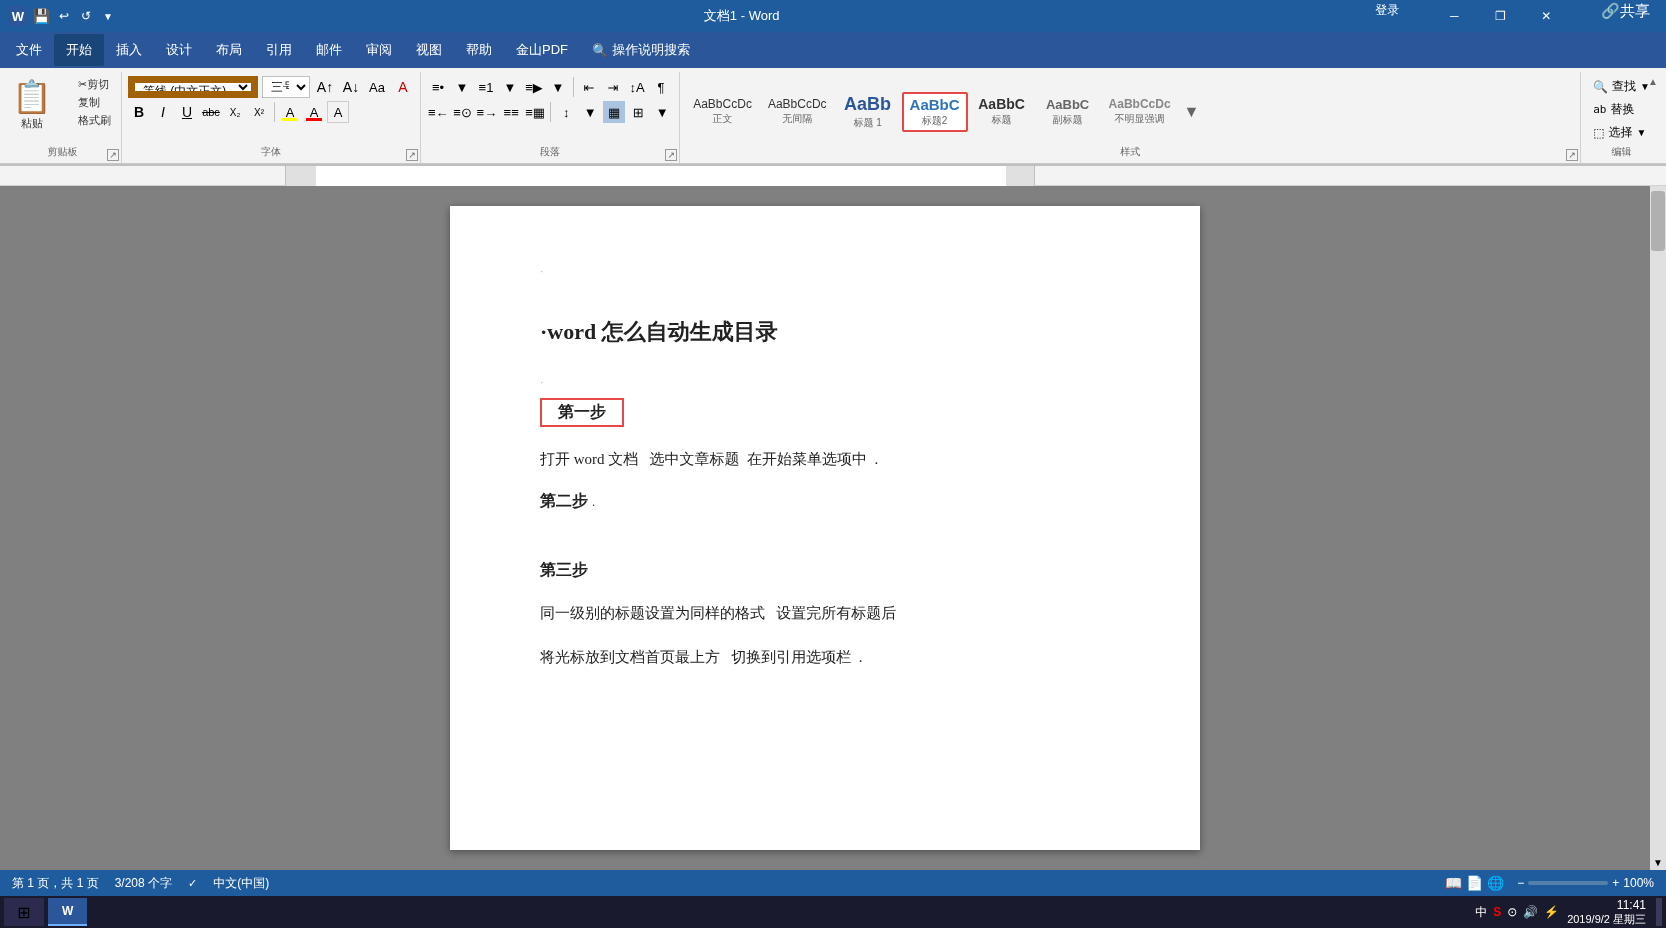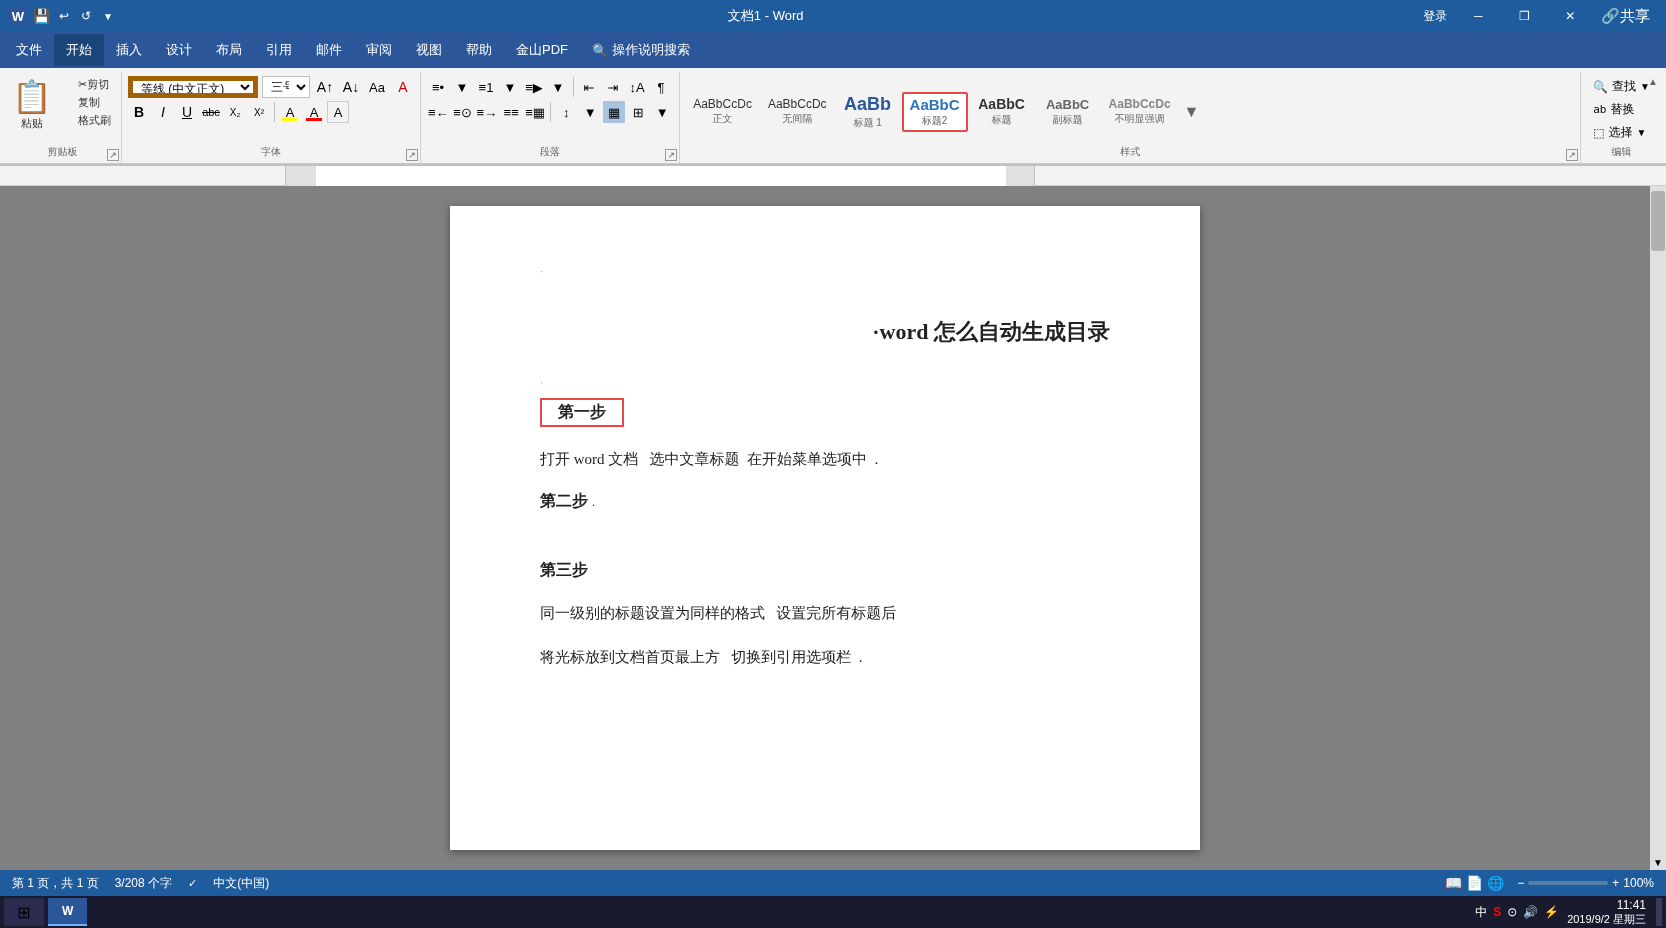--- a/index.html
+++ b/index.html
@@ -10,21 +10,21 @@
       background: #1e5c9e;
       height: 32px;
       display: flex;
       align-items: center;
       justify-content: space-between;
       padding: 0 8px;
       color: white;
     }
     .title-bar-left { display: flex; align-items: center; gap: 6px; }
     .title-bar-center { flex: 1; text-align: center; font-size: 13px; color: white; }
-    .title-bar-right { display: flex; align-items: center; gap: 0; }
+    .title-bar-right { display: flex; align-items: flex-start; gap: 24px; }
     .title-icon { width: 20px; height: 20px; background: #2b579a; display: flex; align-items: center; justify-content: center; font-size: 11px; }
     .tb-btn { width: 16px; height: 16px; display: flex; align-items: center; justify-content: center; font-size: 13px; cursor: pointer; }
     .tb-save { font-size: 14px; }
     .tb-undo { font-size: 12px; }
     .tb-redo { font-size: 12px; }
     .win-controls { display: flex; gap: 0; }
     .win-btn { width: 46px; height: 32px; display: flex; align-items: center; justify-content: center; font-size: 12px; cursor: pointer; color: white; }
     .login-btn { font-size: 12px; color: white; padding: 2px 8px; cursor: pointer; }
     .share-btn { font-size: 15px; color: white; padding: 2px 8px; cursor: pointer; }
 
@@ -98,21 +98,21 @@
       align-items: center;
       gap: 3px;
       white-space: nowrap;
       margin-left: 16px;
     }
     .font-row1 { display: flex; align-items: center; gap: 4px; }
     .font-row2 { display: flex; align-items: center; gap: 4px; }
     .font-select {
       height: 22px;
       font-size: 12px;
-      border: 5px solid #a16207;
+      border: 7px solid #a16207;
       background: white;
       padding: 0 4px;
       width: 130px;
     }
     .font-size-select {
       height: 22px;
       font-size: 12px;
       border: 1px solid #c0c0c0;
       background: white;
       padding: 0 4px;
@@ -221,21 +221,20 @@
       box-shadow: 0 2px 8px rgba(0,0,0,0.4);
       padding: 60px 90px 60px 90px;
       position: relative;
     }
     .doc-title {
       font-size: 22px;
       font-weight: bold;
       color: #222;
       margin-bottom: 30px;
       font-family: 'SimSun', serif;
-      text-align: right;
     }
     .doc-step-heading {
       font-size: 16px;
       font-weight: bold;
       color: #222;
       margin-bottom: 8px;
       font-family: 'SimSun', serif;
       display: inline-block;
     }
     .doc-step-heading.boxed {

